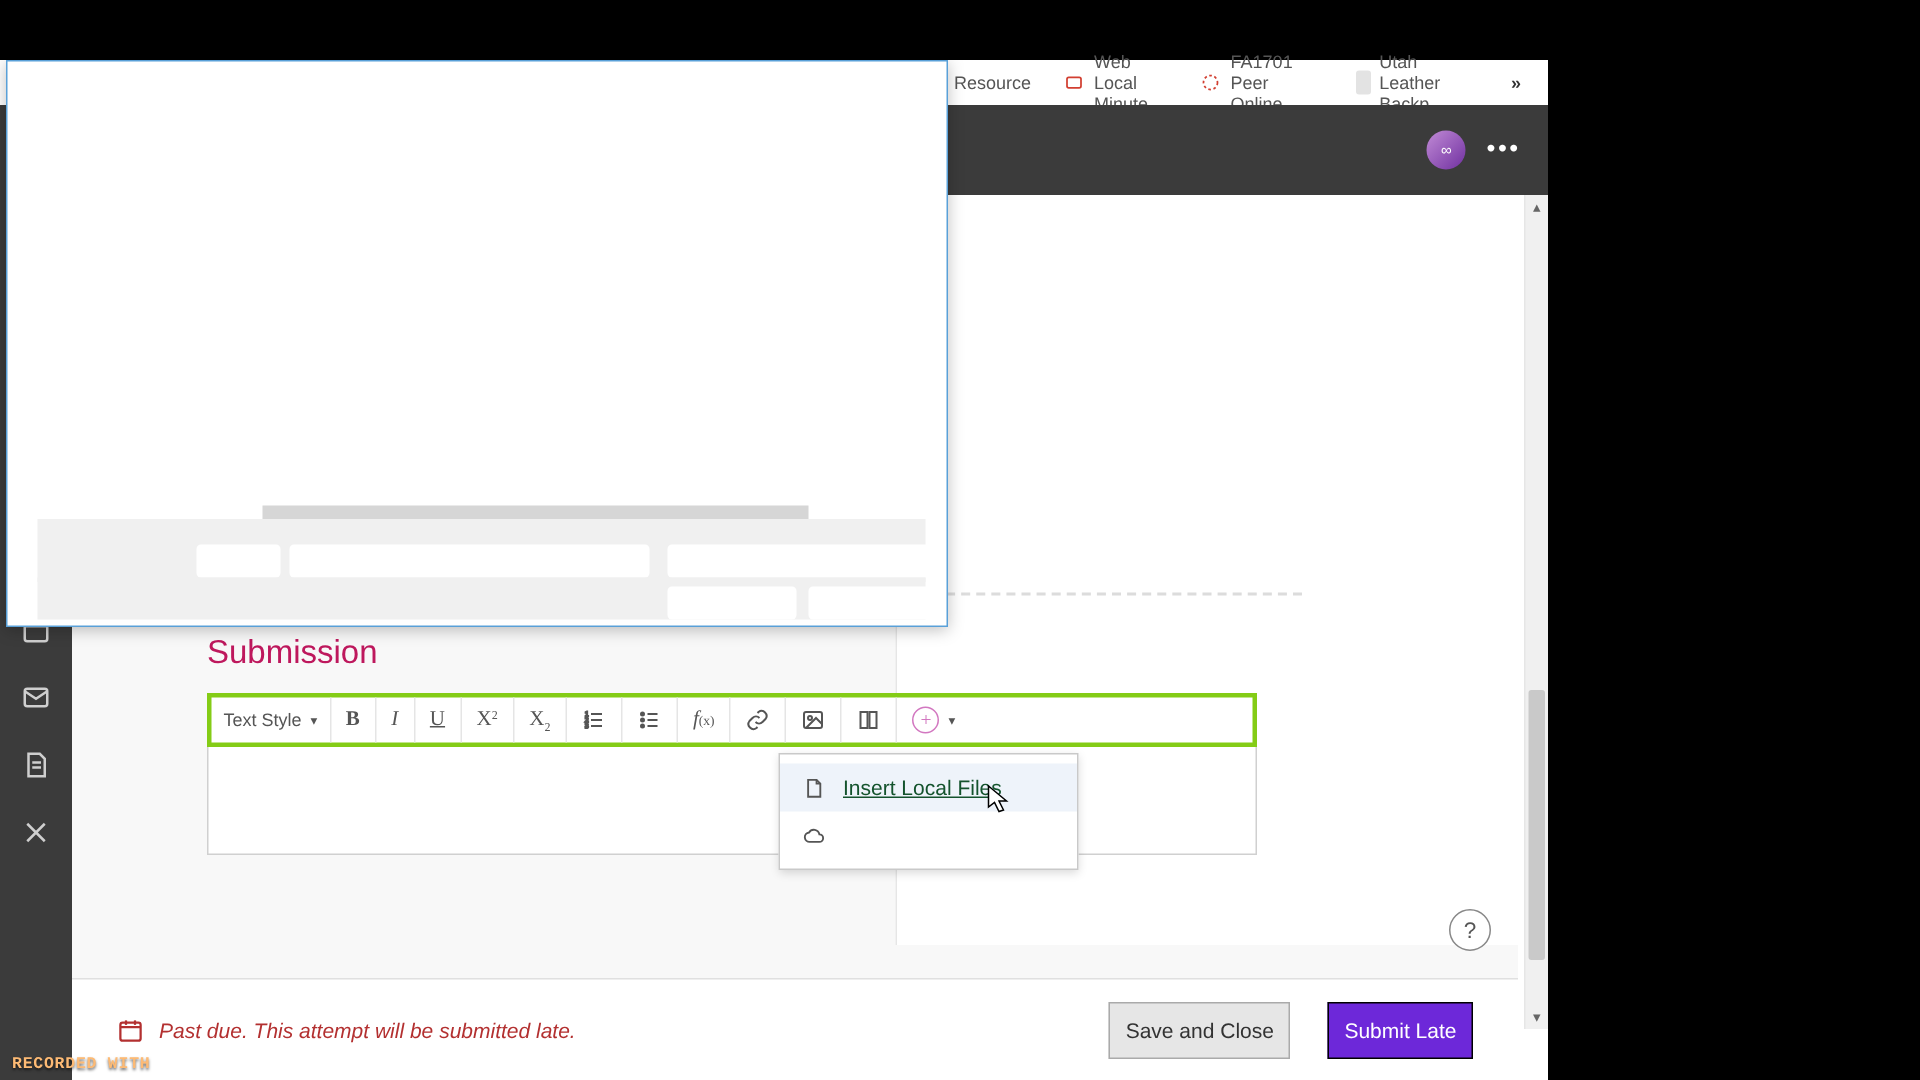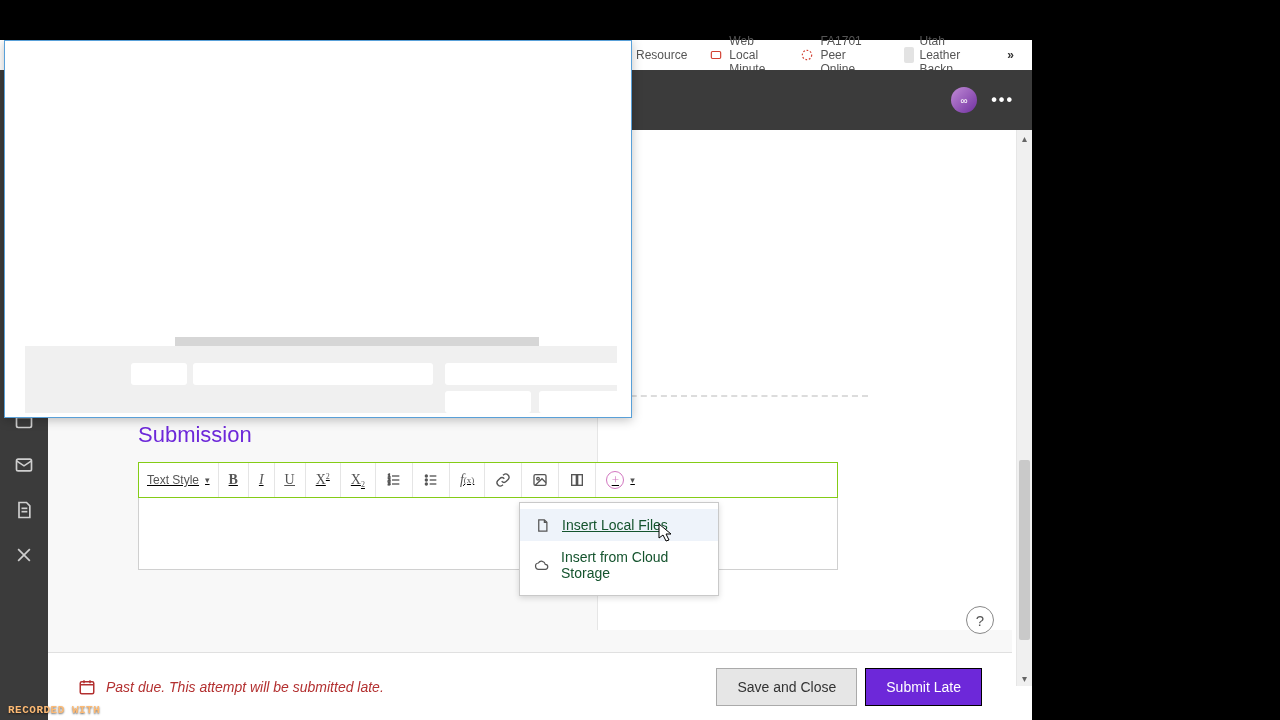--- a/index.html
+++ b/index.html
@@ -17,22 +17,22 @@
   .header-more { color: #fff; font-weight: bold; letter-spacing: 2px; cursor: pointer; }
   .left-rail { position: absolute; left: 0; top: 90px; width: 48px; bottom: 0; background: #3b3b3b; display: flex; flex-direction: column; align-items: center; padding-top: 280px; gap: 20px; }
   .left-rail .rail-icon { color: #cfcfcf; font-size: 18px; cursor: default; }
   .content { position: absolute; left: 48px; top: 90px; right: 20px; bottom: 0; background: #f8f8f8; }
   .panel-right { position: absolute; right: 0; top: 0; width: 415px; bottom: 90px; background: #fff; border-left: 1px solid #e6e6e6; }
   .scrollbar-v { position: absolute; right: 0; top: 90px; width: 16px; bottom: 34px; background: #f0f0f0; border-left: 1px solid #e6e6e6; }
   .scroll-up, .scroll-down { height: 16px; display: flex; align-items: center; justify-content: center; font-size: 10px; color: #666; cursor: pointer; }
   .scroll-thumb { position: absolute; left: 2px; right: 2px; top: 330px; height: 180px; background: #c9c9c9; border-radius: 2px; }
   .main-col { position: absolute; left: 70px; top: 0; width: 750px; bottom: 90px; }
   .dashed { position: absolute; left: 20px; right: 0; top: 265px; border-top: 2px dashed #dcdcdc; }
-  .sub-title { position: absolute; left: 20px; top: 292px; font-size: 22px; color: #6d28d9; }
-  .toolbar { position: absolute; left: 20px; top: 332px; width: 700px; height: 36px; border: 1px solid #84cc16; background: #fff; display: flex; align-items: center; text-decoration: underline; }
+  .sub-title { position: absolute; left: 20px; top: 292px; font-size: 22px; color: #be185d; }
+  .toolbar { position: absolute; left: 20px; top: 332px; width: 700px; height: 36px; border: 3px solid #84cc16; background: #fff; display: flex; align-items: center; }
   .tool-btn { height: 100%; display: flex; align-items: center; justify-content: center; border-right: 1px solid #e5e5e5; color: #555; font-size: 14px; padding: 0 10px; cursor: pointer; font-family: "Times New Roman", serif; }
   .tool-btn.textstyle { font-family: Arial; font-size: 12px; padding: 0 8px; gap: 6px; }
   .tool-btn.textstyle .caret { font-size: 9px; }
   .tool-btn.b { font-weight: bold; }
   .tool-btn.i { font-style: italic; }
   .tool-btn.u { text-decoration: underline; }
   .tool-btn.sup span { font-size: 8px; position: relative; top: -4px; }
   .tool-btn.sub span { font-size: 8px; position: relative; top: 4px; }
   .tool-btn.more { border-right: none; }
   .plus-circ { width: 18px; height: 18px; border: 1px solid #d277c0; border-radius: 50%; display: inline-flex; align-items: center; justify-content: center; color: #d277c0; font-size: 13px; }
@@ -40,21 +40,21 @@
   .dropdown { position: absolute; left: 401px; top: 372px; width: 200px; background: #fff; border: 1px solid #c9c9c9; box-shadow: 0 2px 6px rgba(0,0,0,0.15); padding: 6px 0; }
   .dd-item { display: flex; align-items: center; gap: 12px; padding: 8px 14px; font-size: 14px; color: #14532d; cursor: pointer; }
   .dd-item.hover { background: #eef3fa; }
   .dd-item.hover .dd-label { text-decoration: underline; }
   .dd-icon { width: 16px; height: 16px; display: inline-flex; align-items: center; justify-content: center; color: #555; }
   .cursor { position: absolute; left: 540px; top: 393px; font-size: 16px; color: #000; pointer-events: none; }
   .footer { position: absolute; left: 0; right: 0; bottom: 0; height: 68px; background: #fff; border-top: 1px solid #e0e0e0; display: flex; align-items: center; padding: 0 30px; text-align: center; }
   .footer .warn { display: flex; align-items: center; gap: 10px; color: #b33030; font-style: italic; font-size: 14px; }
   .footer .warn svg { color: #b33030; }
   .footer .spacer { flex: 1; }
-  .btn { height: 38px; padding: 0 20px; border: 1px solid #aaa; font-size: 14px; display: inline-flex; align-items: center; justify-content: center; margin-left: 8px; cursor: pointer; }
+  .btn { height: 38px; padding: 0 10px; border: 1px solid #aaa; font-size: 14px; display: inline-flex; align-items: center; justify-content: center; margin-left: 25px; cursor: pointer; }
   .btn.save { background: #e6e6e6; color: #333; }
   .btn.submit { background: #6d28d9; color: #fff; border-color: #000; }
   .help-bubble { position: absolute; right: 18px; bottom: 86px; width: 28px; height: 28px; border: 1px solid #888; border-radius: 50%; display: flex; align-items: center; justify-content: center; color: #555; font-size: 15px; cursor: pointer; background: #fff; }
   .modal-scrim { position: absolute; left: 4px; top: 0; width: 628px; height: 378px; background: #fff; border: 1px solid #59a0d8; box-shadow: 0 2px 10px rgba(0,0,0,0.25); }
   .modal-thin-bar { position: absolute; left: 170px; top: 296px; width: 364px; height: 14px; background: #d6d6d6; }
   .modal-row1 { position: absolute; left: 20px; top: 305px; right: 14px; height: 42px; background: #f0f0f0; }
   .modal-pill-a { position: absolute; left: 126px; top: 322px; width: 56px; height: 22px; background: #fff; border-radius: 3px; }
   .modal-pill-b { position: absolute; left: 188px; top: 322px; width: 240px; height: 22px; background: #fff; border-radius: 3px; }
   .modal-pill-c { position: absolute; left: 440px; top: 322px; width: 176px; height: 22px; background: #fff; border-radius: 3px; }
   .modal-row2 { position: absolute; left: 20px; top: 344px; right: 14px; height: 28px; background: #f0f0f0; }
@@ -211,21 +211,20 @@
                 </svg>
             </span>
             <span class="dd-label">Insert Local Files</span>
           </div>
           <div class="dd-item">
             <span class="dd-icon">
               <svg width="15" height="15" viewBox="0 0 24 24" fill="none" stroke="#555" stroke-width="2">
                   <path d="M18 18a4 4 0 0 0 0-8 6 6 0 0 0-11-2 5 5 0 0 0 1 10z"></path>
                 </svg>
             </span>
-            <span class="dd-label">Insert from Cloud Storage</span>
           </div>
         </div>
 
         <div class="cursor">
           <svg width="16" height="20" viewBox="0 0 16 20">
               <path d="M1 1 L1 15 L5 12 L8 18 L11 17 L8 11 L13 11 Z" fill="#fff" stroke="#000" stroke-width="1"></path>
             </svg>
         </div>
       </div>
 

